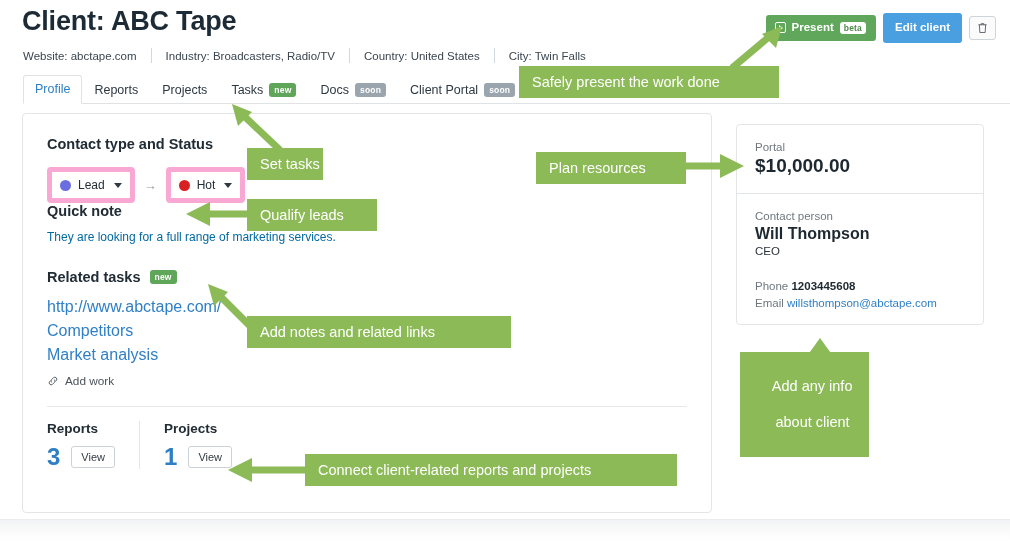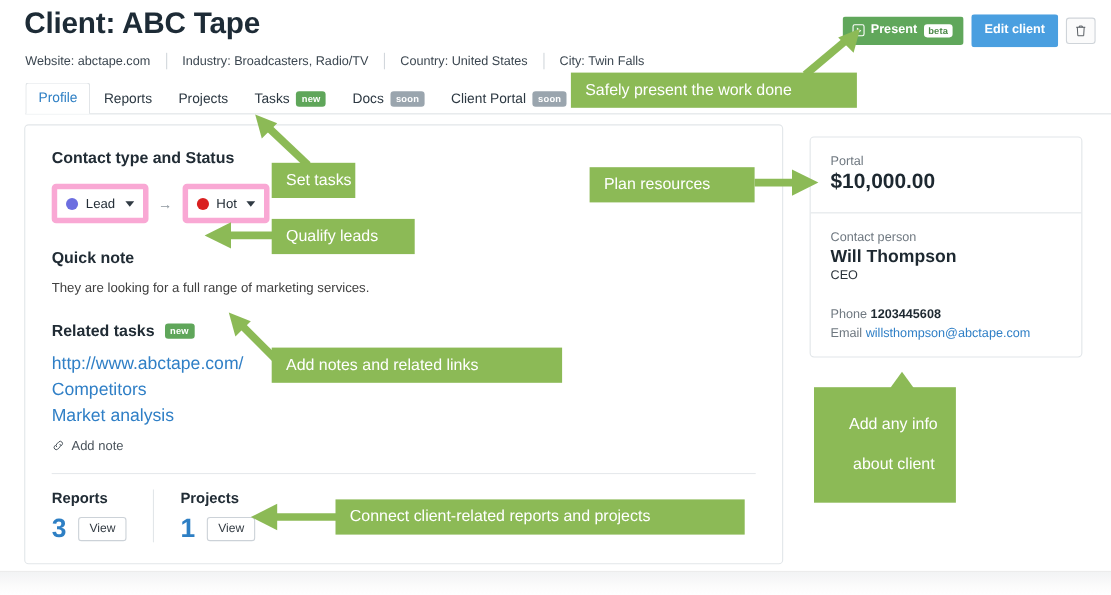--- a/index.html
+++ b/index.html
@@ -91,21 +91,21 @@
   .status-row { display: flex; align-items: center; gap: 9px; margin-top: 15px; }
   .select {
     border: 5px solid #f9a8d4; border-radius: 4px; background: #fff;
     padding: 6px 8px; display: inline-flex; align-items: center; gap: 7px;
     font-size: 12px; color: #242e37; cursor: pointer;
   }
   .dot { width: 11px; height: 11px; border-radius: 50%; display: inline-block; }
   .chev { width: 0; height: 0; border-left: 4px solid transparent; border-right: 4px solid transparent; border-top: 5px solid #303a43; margin-left: 2px; }
   .arrow-sep { color: #8e979f; font-size: 13px; }
 
-  .note-text { font-size: 12px; color: #404040; margin-top: 11px; }
+  .note-text { font-size: 12px; color: #0369a1; margin-top: 11px; }
   .links { margin-top: 13px; }
   .links a {
     display: block; color: #2f7fc6; font-size: 16px; text-decoration: none;
     margin-bottom: 6px; cursor: pointer;
   }
   .addlink {
     margin-top: 10px; font-size: 11.8px; color: #4a535b; display: flex; align-items: center; gap: 6px; cursor: pointer;
   }
   .hr { border-top: 1px solid #e6e9ec; margin: 18px 0 0 0; }
 
@@ -214,40 +214,40 @@
           <span class="chev"></span>
         </div>
         <span class="arrow-sep">→</span>
         <div class="select">
           <span class="dot" id="dot-hot" style="background: rgb(217, 32, 32);"></span>
           <span>Hot</span>
           <span class="chev"></span>
         </div>
       </div>
 
-      <div class="sec-title" style="margin-top:24px">Quick note</div>
+      <div class="sec-title" style="">Quick note</div>
       <div class="note-text">They are looking for a full range of marketing services.</div>
 
       <div style="margin-top:25px; display:flex; align-items:center; gap:9px;">
         <span class="sec-title">Related tasks</span>
         <span class="pill new">new</span>
       </div>
 
       <div class="links" id="links-list">
           <a href="#">http://www.abctape.com/</a>
           <a href="#">Competitors</a>
           <a href="#">Market analysis</a>
         </div>
 
       <div class="addlink">
         <svg width="12" height="12" viewBox="0 0 12 12">
           <path d="M4.6 7.4a2 2 0 0 1 0-2.8l2-2a2 2 0 0 1 2.8 2.8l-1 1" fill="none" stroke="#4a535b" stroke-width="0.9"></path>
           <path d="M7.4 4.6a2 2 0 0 1 0 2.8l-2 2a2 2 0 0 1-2.8-2.8l1-1" fill="none" stroke="#4a535b" stroke-width="0.9"></path>
         </svg>
-        <span>Add note</span>
+        <span>Add work</span>
       </div>
 
       <div class="hr"></div>
 
       <div class="counts" id="counts">
           <div class="count-col">
             <div class="count-label">Reports</div>
             <div class="count-row">
               <div class="count-num">3</div>
               <div class="view-btn">View</div>

